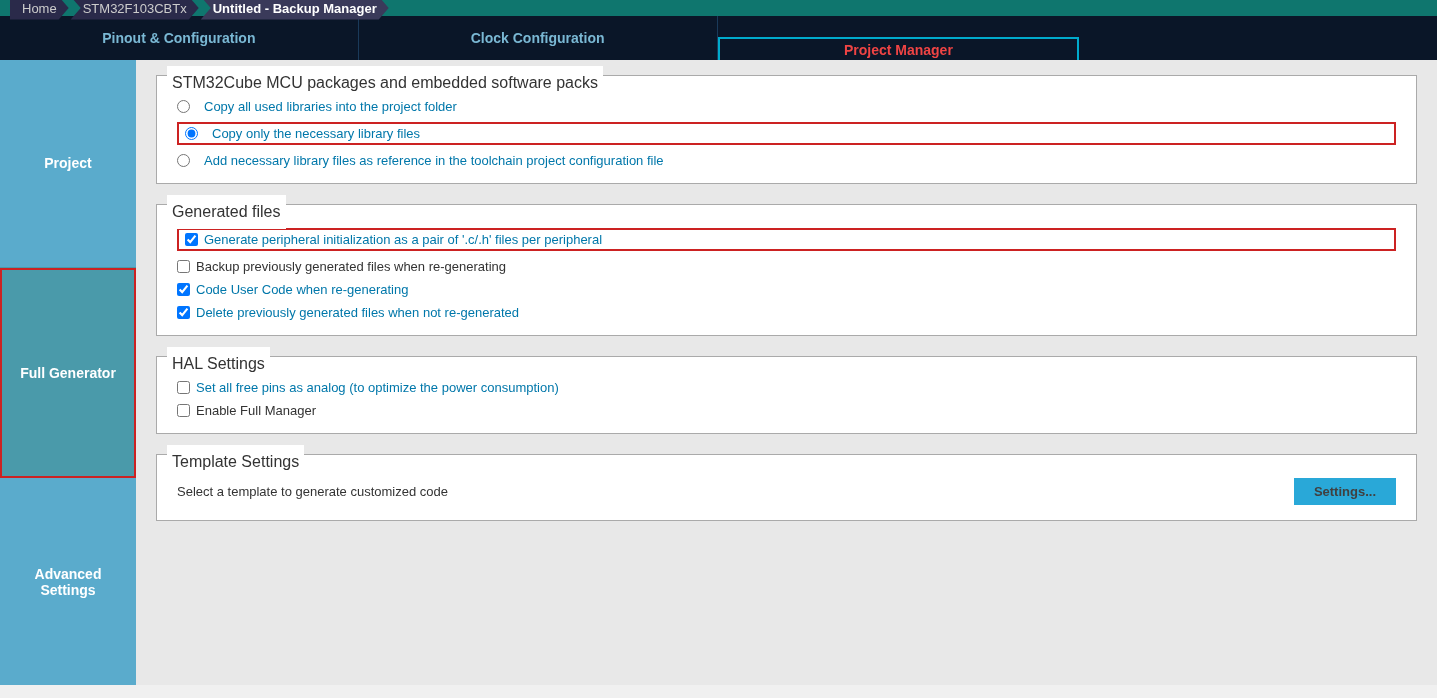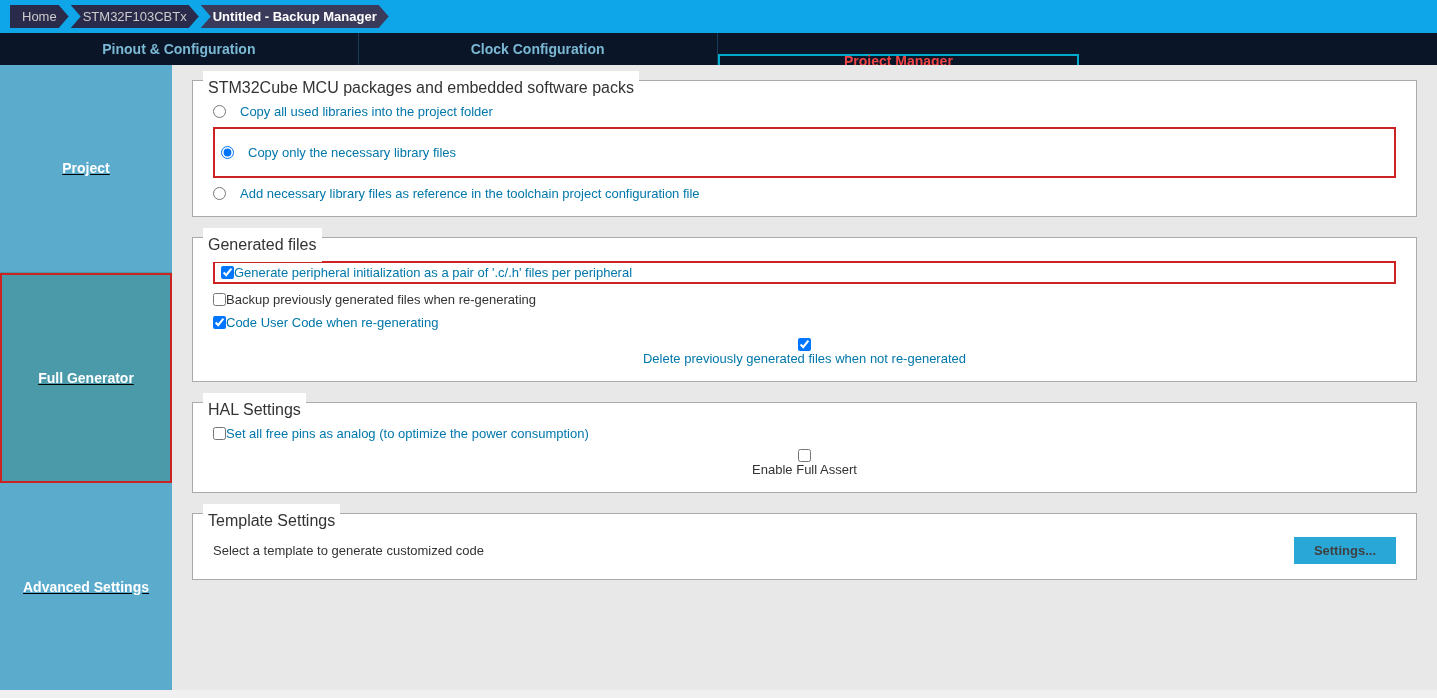--- a/index.html
+++ b/index.html
@@ -1,23 +1,23 @@
 <!DOCTYPE html>
 <html><head>
   <meta charset="utf-8">
   <style>
     * { box-sizing: border-box; margin: 0; padding: 0; }
     body { font-family: Arial, sans-serif; font-size: 13px; background: #f0f0f0; width: 1437px; height: 698px; overflow: hidden; }
 
     
     .breadcrumb {
-      background: #0ea5e9;
-      display: flex;
-      align-items: center;
-      height: 33px;
+      background: #0f766e;
+      display: flex;
+      align-items: center;
+      height: 16px;
       padding: 0 10px;
       gap: 0;
     }
     .breadcrumb-item {
       display: flex;
       align-items: center;
       color: #ccc;
       font-size: 13px;
       padding: 4px 12px;
       background: #2a2a4a;
@@ -31,21 +31,21 @@
     .breadcrumb-item.active {
       color: white;
       font-weight: bold;
       background: #3a3a5a;
     }
 
     
     .tab-bar {
       display: flex;
       background: #0a1628;
-      height: 32px;
+      height: 44px;
     }
     .tab {
       flex: 1;
       display: flex;
       align-items: center;
       justify-content: center;
       color: #7ab8d4;
       font-size: 14px;
       font-weight: bold;
       cursor: pointer;
@@ -63,26 +63,25 @@
 
     
     .main {
       display: flex;
       height: calc(698px - 73px);
       background: #e8e8e8;
     }
 
     
     .sidebar {
-      width: 172px;
+      width: 136px;
       background: #5aabcc;
       display: flex;
       flex-direction: column;
       flex-shrink: 0;
-      text-decoration: underline;
     }
     .sidebar-item {
       flex: 1;
       display: flex;
       align-items: center;
       justify-content: center;
       color: white;
       font-size: 14px;
       font-weight: bold;
       text-align: center;
@@ -130,32 +129,32 @@
       align-items: center;
       margin-bottom: 8px;
       gap: 14px;
       color: #0077aa;
       font-size: 13px;
     }
     .radio-option:last-child { margin-bottom: 0; }
     .radio-option input[type="radio"] { cursor: pointer; }
     .radio-highlighted {
       border: 2px solid #cc2222;
-      padding: 16px 6px;
+      padding: 2px 6px;
     }
 
     
     .checkbox-option {
       display: flex;
       align-items: center;
       margin-bottom: 8px;
-      gap: 0;
-      font-size: 13px;
-    }
-    .checkbox-option:last-child { margin-bottom: 0; flex-direction: column; }
+      gap: 6px;
+      font-size: 13px;
+    }
+    .checkbox-option:last-child { margin-bottom: 0; }
     .checkbox-option input[type="checkbox"] { cursor: pointer; }
     .checkbox-highlighted {
       border: 2px solid #cc2222;
       padding: 2px 6px;
     }
     .cb-blue { color: #0077aa; }
     .cb-black { color: #333; }
 
     
     .template-row {
@@ -262,21 +261,21 @@
 
     <div class="section-box">
       <span class="section-title">HAL Settings</span>
       <div style="margin-top:8px;">
         <label class="checkbox-option">
           <input type="checkbox" style="">
           <span class="cb-blue">Set all free pins as analog (to optimize the power consumption)</span>
         </label>
         <label class="checkbox-option">
           <input type="checkbox" style="">
-          <span class="cb-black">Enable Full Assert</span>
+          <span class="cb-black">Enable Full Manager</span>
         </label>
       </div>
     </div>
 
     <div class="section-box">
       <span class="section-title">Template Settings</span>
       <div class="template-row" style="margin-top:8px;gap:36px;">
         <span style="color:#333; font-size:13px;">Select a template to generate customized code</span>
         <button class="settings-btn">Settings...</button>
       </div>

